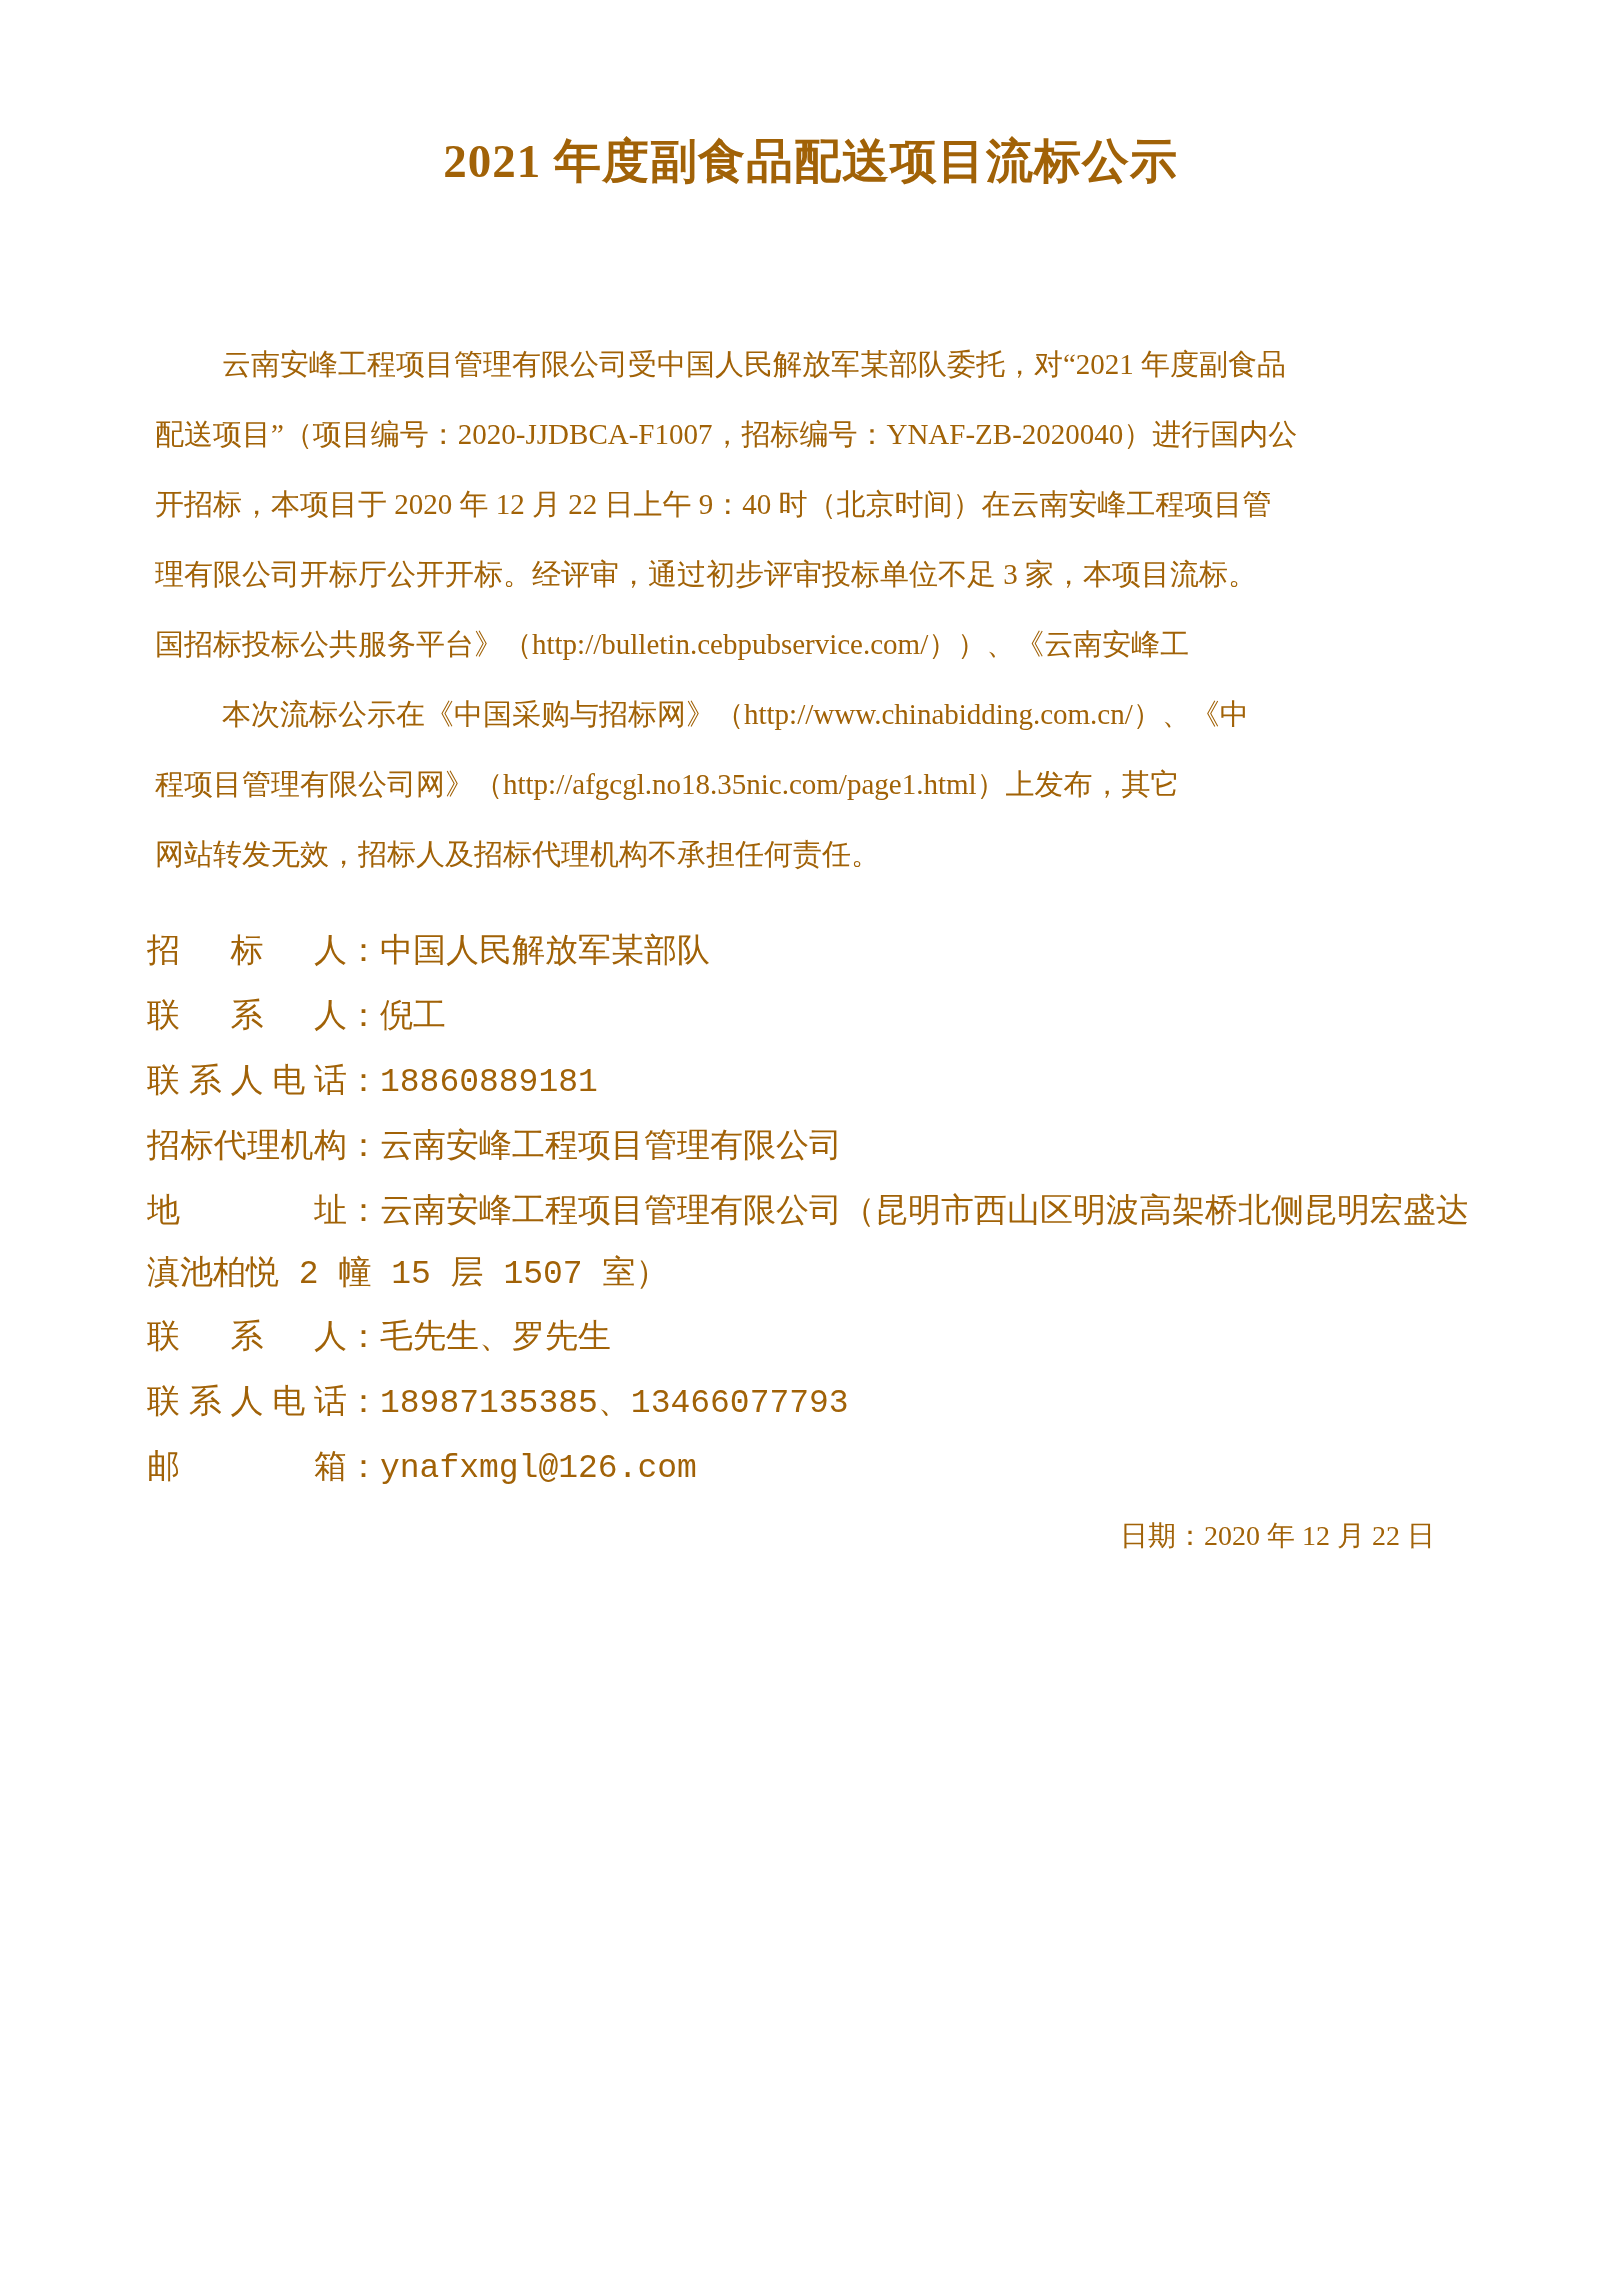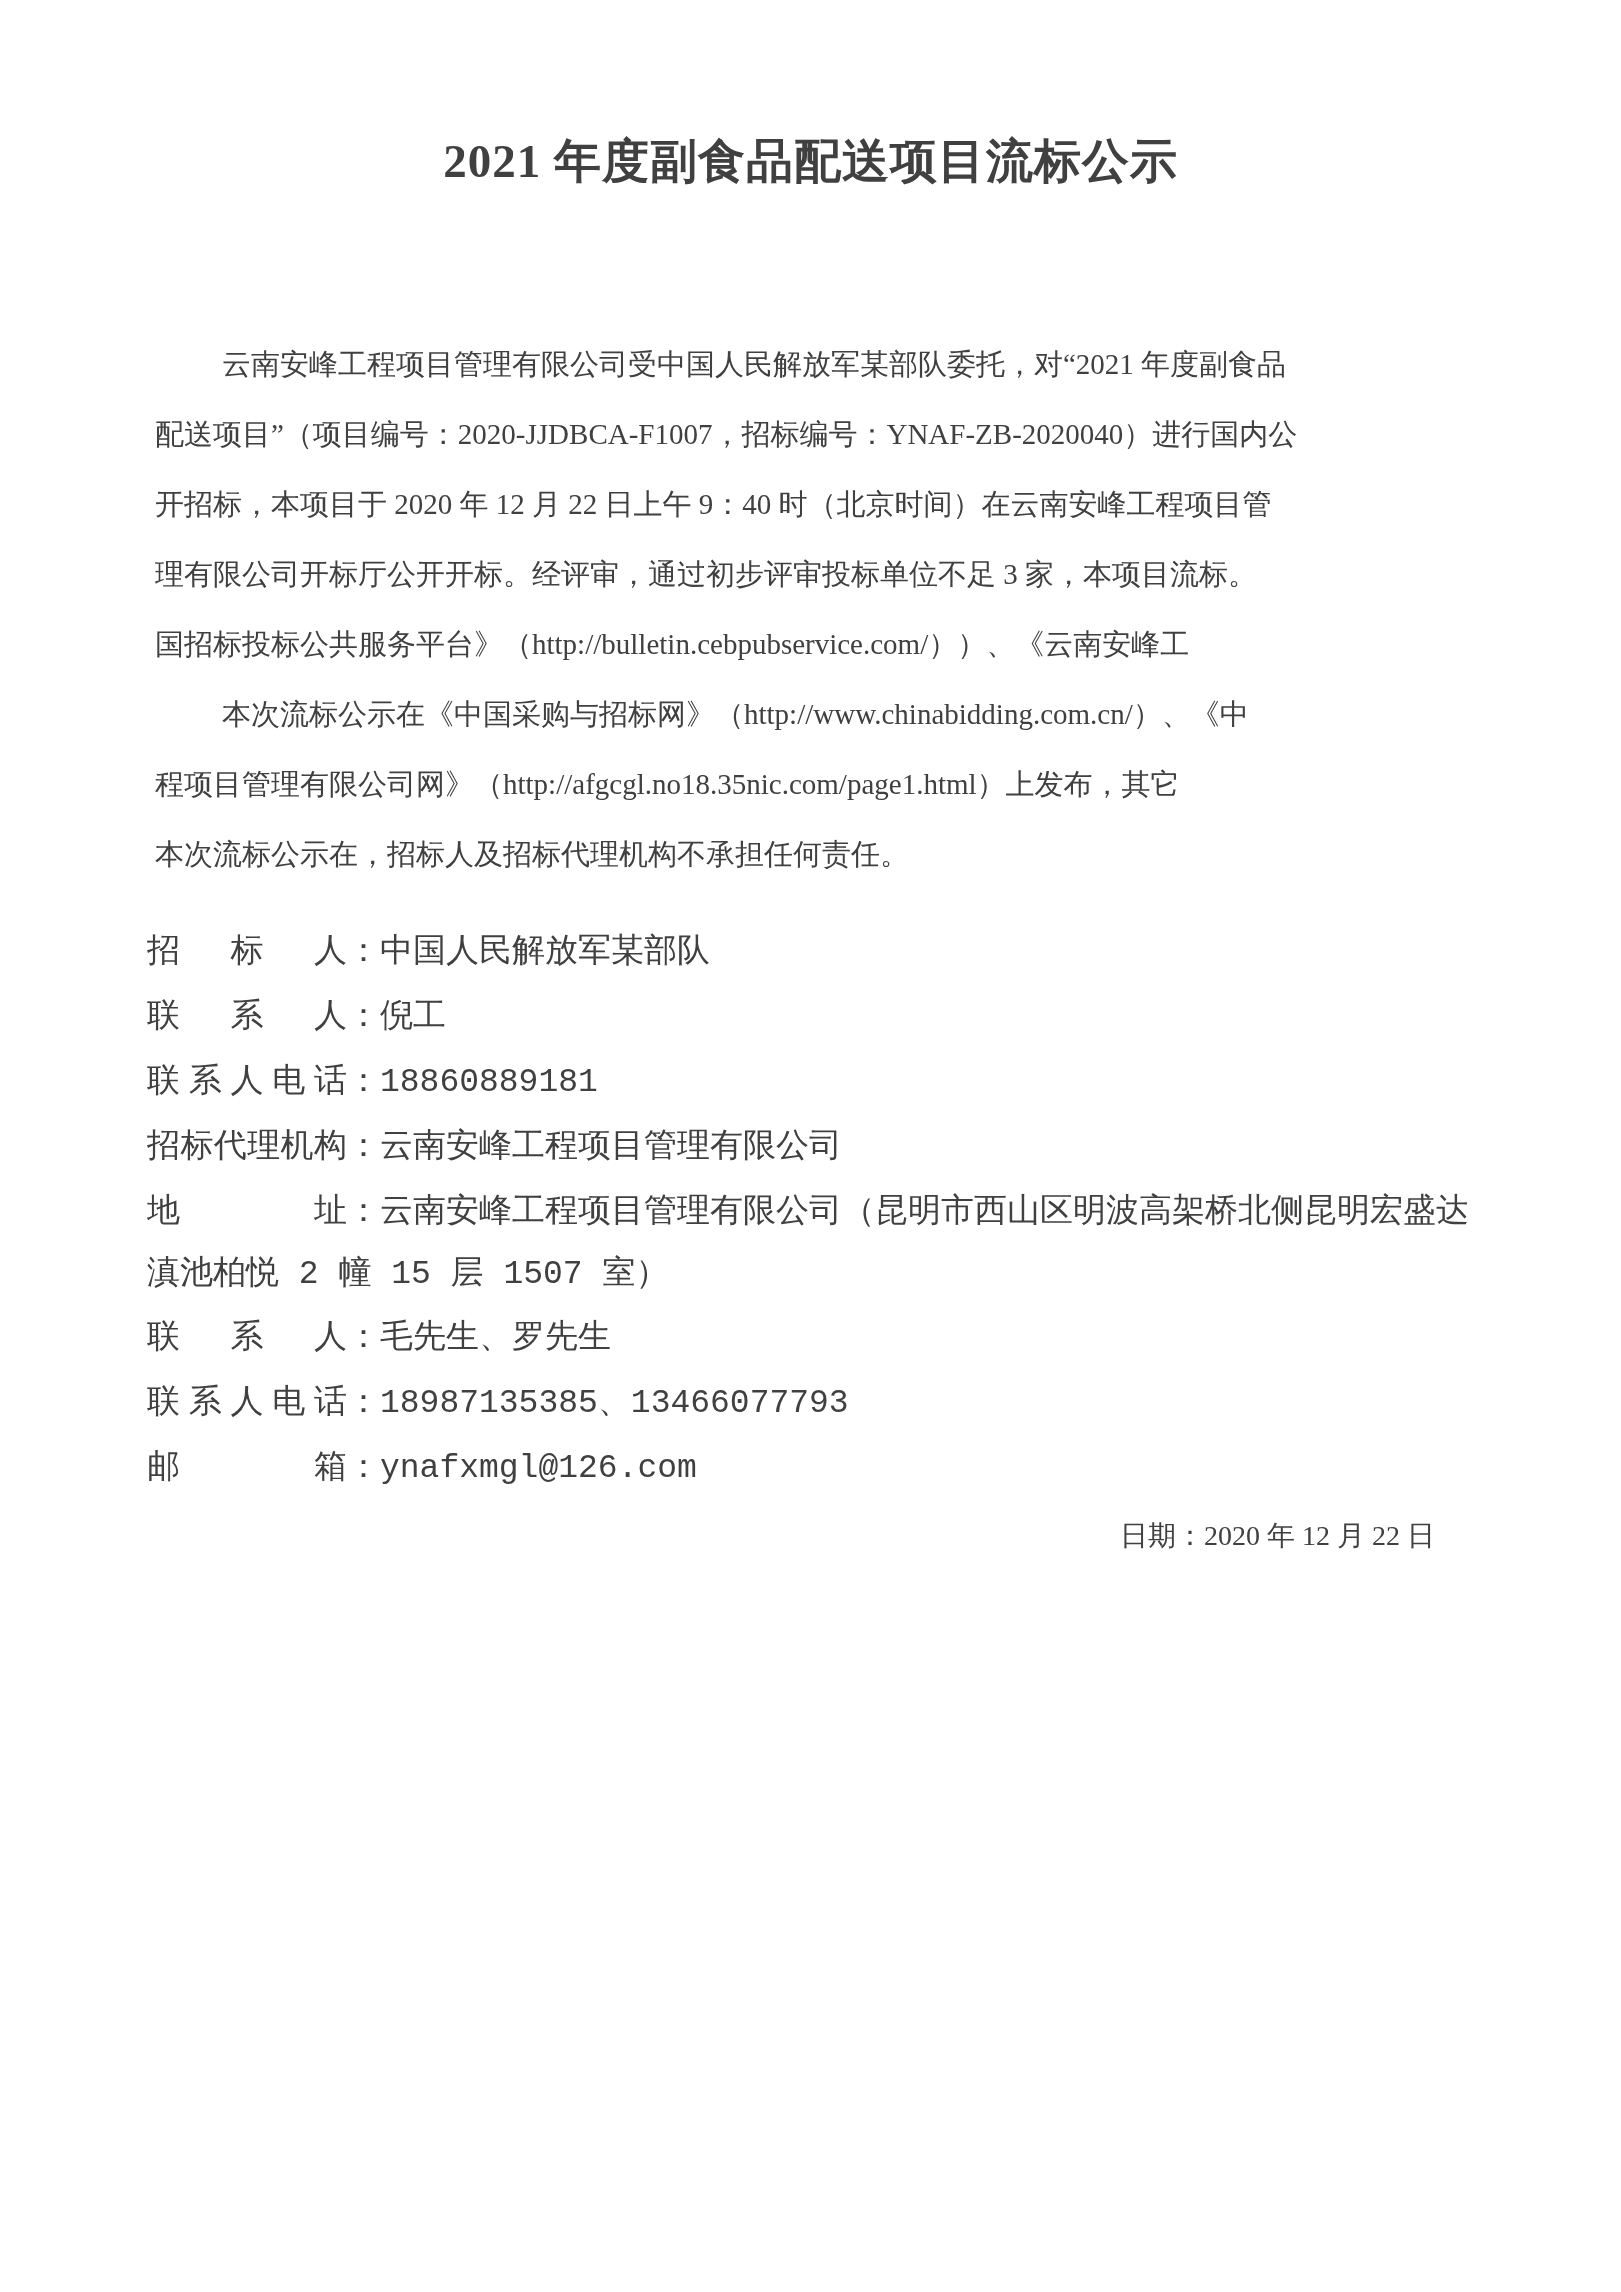--- a/index.html
+++ b/index.html
@@ -2,21 +2,21 @@
 <html><head>
 <meta charset="utf-8">
 <style>
   * { box-sizing: border-box; }
   html, body { margin: 0; padding: 0; background: #e8e8e8; }
   .page {
     width: 1621px;
     height: 2293px;
     margin: 0 auto;
     background: #ffffff;
-    color: #404040;
+    color: #a16207;
     font-family: "Liberation Serif", "DejaVu Serif", serif;
     padding: 127px 147px 0 147px;
     overflow: hidden;
   }
   .doc-title {
     font-size: 47px;
     font-weight: bold;
     text-align: center;
     line-height: 69px;
     margin: 0 0 137px 0;
@@ -67,21 +67,21 @@
     <p class="body-line indent">云南安峰工程项目管理有限公司受中国人民解放军某部队委托，对“2021 年度副食品</p>
     <p class="body-line">配送项目”（项目编号：2020-JJDBCA-F1007，招标编号：YNAF-ZB-2020040）进行国内公</p>
     <p class="body-line">开招标，本项目于 2020 年 12 月 22 日上午 9：40 时（北京时间）在云南安峰工程项目管</p>
     <p class="body-line">理有限公司开标厅公开开标。经评审，通过初步评审投标单位不足 3 家，本项目流标。</p>
   </div>
 
   <div>
     <p class="body-line">国招标投标公共服务平台》（http://bulletin.cebpubservice.com/））、《云南安峰工</p>
     <p class="body-line indent">本次流标公示在《中国采购与招标网》（http://www.chinabidding.com.cn/）、《中</p>
     <p class="body-line">程项目管理有限公司网》（http://afgcgl.no18.35nic.com/page1.html）上发布，其它</p>
-    <p class="body-line">本次流标公示在，招标人及招标代理机构不承担任何责任。</p>
+    <p class="body-line">网站转发无效，招标人及招标代理机构不承担任何责任。</p>
   </div>
 
   <div class="contacts">
 
     <p class="contact-row">
       <span class="contact-label">招标人</span><span class="contact-colon">：</span><span class="contact-value">中国人民解放军某部队</span>
     </p>
 
     <p class="contact-row">
       <span class="contact-label">联系人</span><span class="contact-colon">：</span><span class="contact-value">倪工</span>

